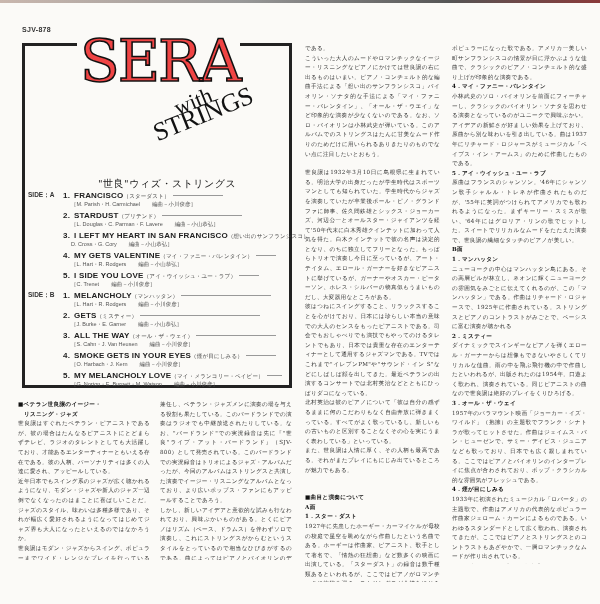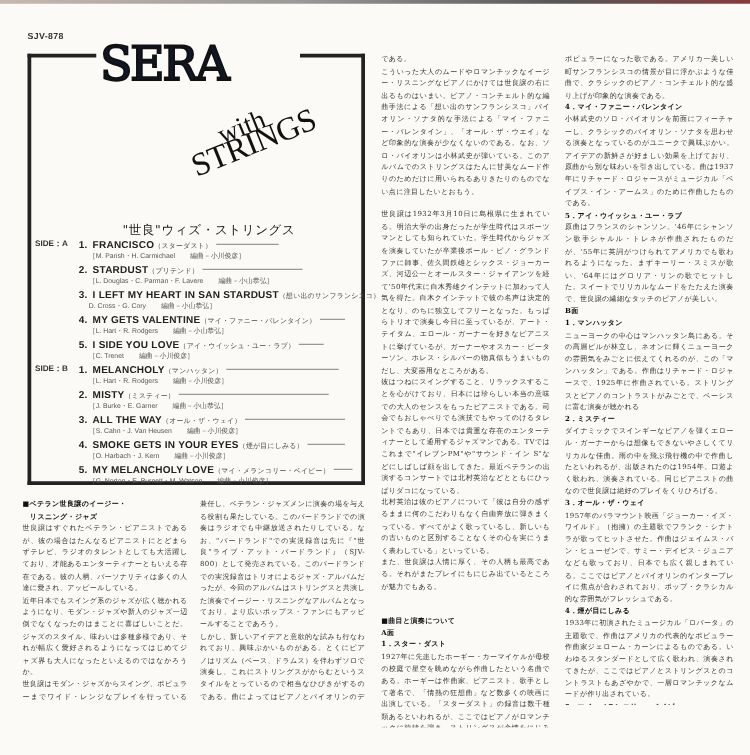--- a/index.html
+++ b/index.html
@@ -11,21 +11,21 @@
   }
   .topbar { position: absolute; left: 0; top: 0; width: 600px; height: 3px;
     background: linear-gradient(90deg, #c9b7ae 0%, #999 40%, #555 75%, #8a3a3a 100%); }
   .catno { position: absolute; left: 22px; top: 26px; font-family: "Liberation Sans", sans-serif;
     font-size: 7px; font-weight: bold; letter-spacing: 0.3px; color: #333; }
   .frame { position: absolute; left: 22px; top: 43px; width: 270px; height: 345px;
     border-left: 3px solid #222; border-right: 3px solid #222; border-bottom: 3px solid #222; box-sizing: border-box; }
   .frame-top-l { position: absolute; left: 22px; top: 43px; width: 55px; height: 3px; background: #222; }
   .frame-top-r { position: absolute; left: 240px; top: 43px; width: 52px; height: 3px; background: #222; }
   .title-sera { position: absolute; left: 80px; top: 32px; font-family: "DejaVu Serif", serif;
-    font-size: 38px; letter-spacing: -2px; color: #0f172a;
+    font-size: 58px; letter-spacing: -2px; color: #ef4444;
     -webkit-text-stroke: 1.6px #111; font-weight: normal; line-height: 1; }
   .title-with { position: absolute; left: 180px; top: 95px; font-family: "Liberation Serif", serif;
     font-size: 22px; color: #111; transform: rotate(-22deg); transform-origin: left bottom; }
   .title-strings { position: absolute; left: 160px; top: 118px; font-family: "Liberation Serif", serif;
     font-size: 26px; color: #111; transform: rotate(-22deg); transform-origin: left bottom; letter-spacing: -0.5px; }
   .jp-title { position: absolute; left: 98px; top: 177px; font-size: 10px; color: #222; letter-spacing: 0.5px; }
   .tracks { position: absolute; left: 28px; top: 191px; width: 262px; }
   .side-label { position: absolute; left: 0; font-family: "Liberation Sans", sans-serif; font-size: 6.5px; font-weight: bold; color: #333; }
   .track { position: absolute; left: 35px; width: 225px; }
   .track-title { font-family: "Liberation Sans", sans-serif; font-weight: bold; font-size: 8px; color: #222; white-space: nowrap; letter-spacing: 0.2px; }
@@ -59,40 +59,40 @@
 
   <div class="track" style="top:0px">
     <div class="track-title"><span class="num">1.</span><span>FRANCISCO</span><span class="jp">（スターダスト）</span><span class="rule"></span></div>
     <div class="track-credit"><span>［M. Parish・H. Carmichael</span><span class="arr">編曲－小川俊彦］</span></div>
   </div>
   <div class="track" style="top:20px">
     <div class="track-title"><span class="num">2.</span><span>STARDUST</span><span class="jp">（プリテンド）</span><span class="rule" style="width:80px"></span></div>
     <div class="track-credit"><span>［L. Douglas・C. Parman・F. Lavere</span><span class="arr">編曲－小山恭弘］</span></div>
   </div>
   <div class="track" style="top:40px">
-    <div class="track-title"><span class="num">3.</span><span>I LEFT MY HEART IN SAN STARDUST</span><span class="jp">（想い出のサンフランシスコ）</span></div>
+    <div class="track-title"><span class="num">3.</span><span>I LEFT MY HEART IN SAN FRANCISCO</span><span class="jp">（想い出のサンフランシスコ）</span></div>
     <div class="track-credit"><span>D. Cross・G. Cory</span><span class="arr">編曲－小山恭弘］</span></div>
   </div>
   <div class="track" style="top:60px">
     <div class="track-title"><span class="num">4.</span><span>MY GETS VALENTINE</span><span class="jp">（マイ・ファニー・バレンタイン）</span><span class="rule" style="width:20px"></span></div>
     <div class="track-credit"><span>［L. Hart・R. Rodgers</span><span class="arr">編曲－小山恭弘］</span></div>
   </div>
   <div class="track" style="top:80px">
     <div class="track-title"><span class="num">5.</span><span>I SIDE YOU LOVE</span><span class="jp">（アイ・ウイッシュ・ユー・ラブ）</span><span class="rule" style="width:20px"></span></div>
     <div class="track-credit"><span>［C. Trenet</span><span class="arr">編曲－小川俊彦］</span></div>
   </div>
 
   <div class="side-label" style="top:100px">SIDE：B</div>
 
   <div class="track" style="top:100px">
     <div class="track-title"><span class="num">1.</span><span>MELANCHOLY</span><span class="jp">（マンハッタン）</span><span class="rule" style="width:90px"></span></div>
     <div class="track-credit"><span>［L. Hart・R. Rodgers</span><span class="arr">編曲－小川俊彦］</span></div>
   </div>
   <div class="track" style="top:120px">
-    <div class="track-title"><span class="num">2.</span><span>MISTY</span><span class="jp">（ミスティー）</span><span class="rule" style="width:120px"></span></div>
+    <div class="track-title"><span class="num">2.</span><span>GETS</span><span class="jp">（ミスティー）</span><span class="rule" style="width:120px"></span></div>
     <div class="track-credit"><span>［J. Burke・E. Garner</span><span class="arr">編曲－小山恭弘］</span></div>
   </div>
   <div class="track" style="top:140px">
     <div class="track-title"><span class="num">3.</span><span>ALL THE WAY</span><span class="jp">（オール・ザ・ウェイ）</span><span class="rule" style="width:80px"></span></div>
     <div class="track-credit"><span>［S. Cahn・J. Van Heusen</span><span class="arr">編曲－小川俊彦］</span></div>
   </div>
   <div class="track" style="top:160px">
     <div class="track-title"><span class="num">4.</span><span>SMOKE GETS IN YOUR EYES</span><span class="jp">（煙が目にしみる）</span><span class="rule" style="width:30px"></span></div>
     <div class="track-credit"><span>［O. Harbach・J. Kern</span><span class="arr">編曲－小川俊彦］</span></div>
   </div>

